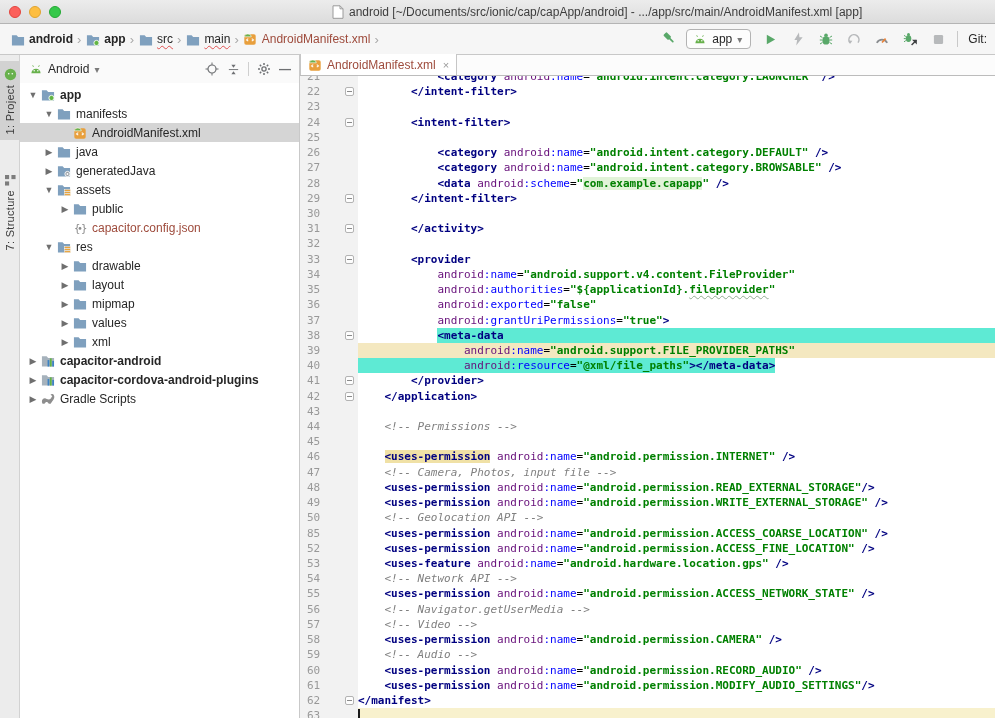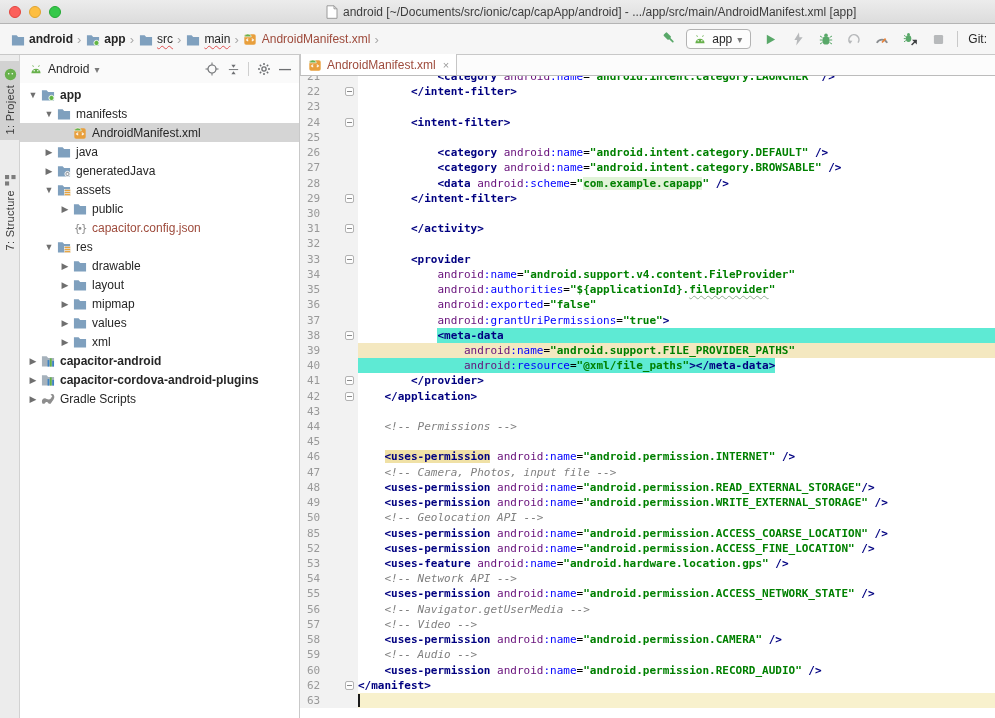--- a/index.html
+++ b/index.html
@@ -1,19 +1,19 @@
 <!DOCTYPE html>
 <html><head>
 <meta charset="utf-8">
 <style>
   * { margin:0; padding:0; box-sizing:border-box; }
   html,body { width:995px; height:718px; overflow:hidden; background:#fff;
     font-family:"Liberation Sans", sans-serif; }
   .titlebar { height:24px; background:linear-gradient(#ececec,#dcdcdc);
-    border-bottom:1px solid #b4b4b4; display:flex; align-items:center; position:relative; }
+    border-bottom:1px solid #b4b4b4; display:flex; align-items:center; position:relative;padding-left:6px; }
   .lights { position:absolute; left:9px; top:6px; display:flex; gap:8px; }
   .light { width:12px; height:12px; border-radius:50%; }
   .light.red{ background:#fc615c; border:1px solid #e2453e; }
   .light.yellow{ background:#fdbe41; border:1px solid #e0a430; }
   .light.green{ background:#35c84a; border:1px solid #24a834; }
   .title-wrap { display:flex; align-items:center; gap:5px; margin-left:325px;
     font-size:12px; color:#3d3d3d; white-space:nowrap; }
   .navbar { height:31px; background:#f6f6f6; border-bottom:1px solid #c8c8c8;
     display:flex; align-items:center; padding:0 8px 0 10px; }
   .crumbs { display:flex; align-items:center; gap:3px; font-size:12px; color:#262626; }
@@ -673,20 +673,24 @@
           </div>
           <div class="crow">
             <div class="g">59</div>
             <div class="cd"><span>    </span><span><span class="c">&lt;!-- Audio --&gt;</span></span><span class="fillr"></span></div>
           </div>
           <div class="crow">
             <div class="g">60</div>
             <div class="cd"><span>    </span><span><span class="t">&lt;uses-permission </span><span class="p">android</span><span class="a">:name</span><span class="e">=</span><span class="v">"android.permission.RECORD_AUDIO"</span><span class="t"> /&gt;</span></span><span class="fillr"></span></div>
           </div>
           <div class="crow">
+            <div class="g">61</div>
+            <div class="cd"><span>    </span><span><span class="t">&lt;uses-permission </span><span class="p">android</span><span class="a">:name</span><span class="e">=</span><span class="v">"android.permission.MODIFY_AUDIO_SETTINGS"</span><span class="t">/&gt;</span></span><span class="fillr"></span></div>
+          </div>
+          <div class="crow">
             <div class="g">62<div class="fold"></div></div>
             <div class="cd"><span></span><span><span class="t">&lt;/manifest&gt;</span></span><span class="fillr"></span></div>
           </div>
           <div class="crow">
             <div class="g">63</div>
             <div class="cd hl-caret"><span class="caret"></span><span></span><span></span><span class="fillr"></span></div>
           </div>
         </div>
     </div>
   </div>

